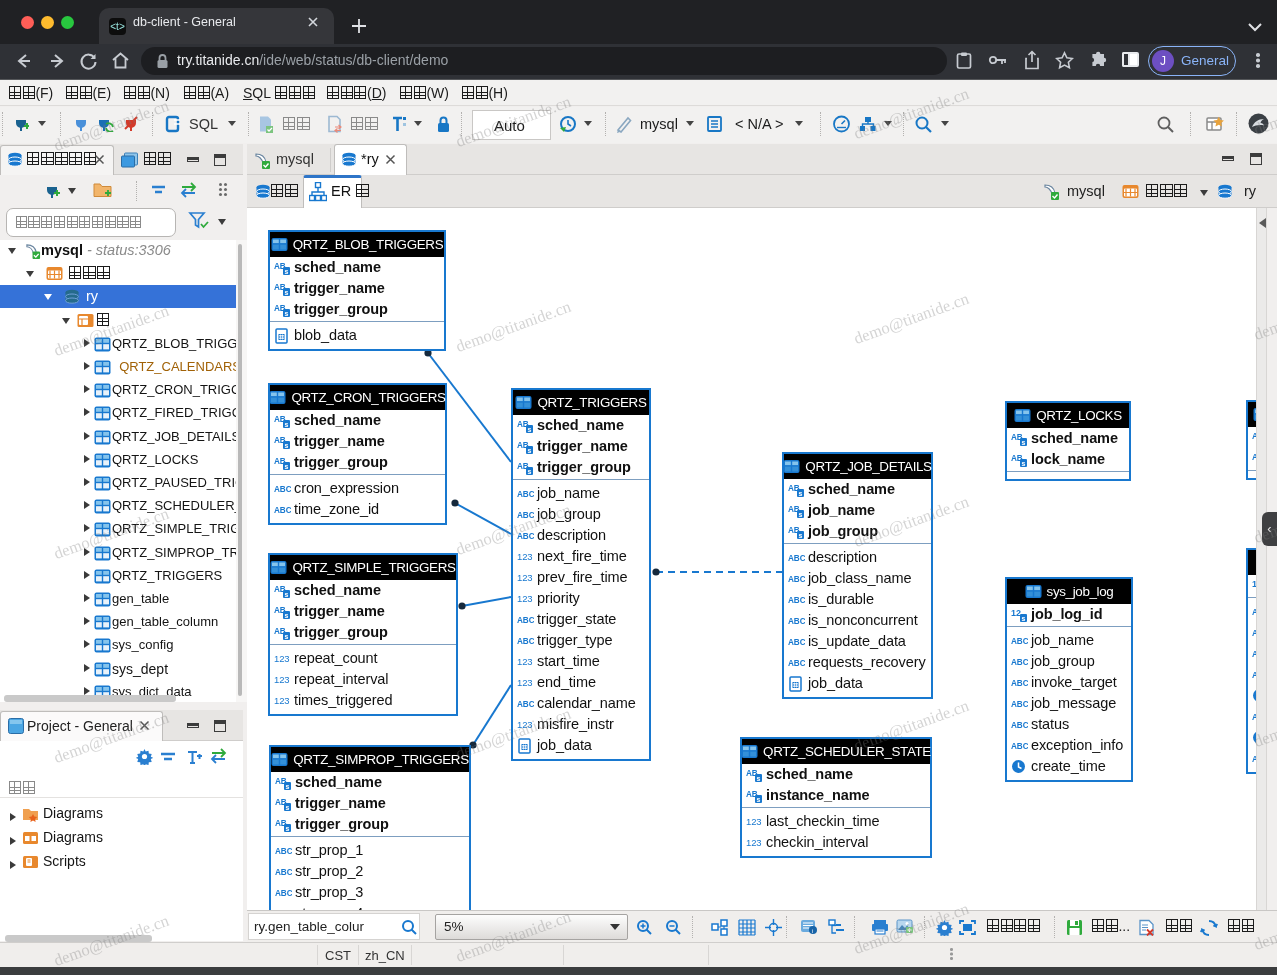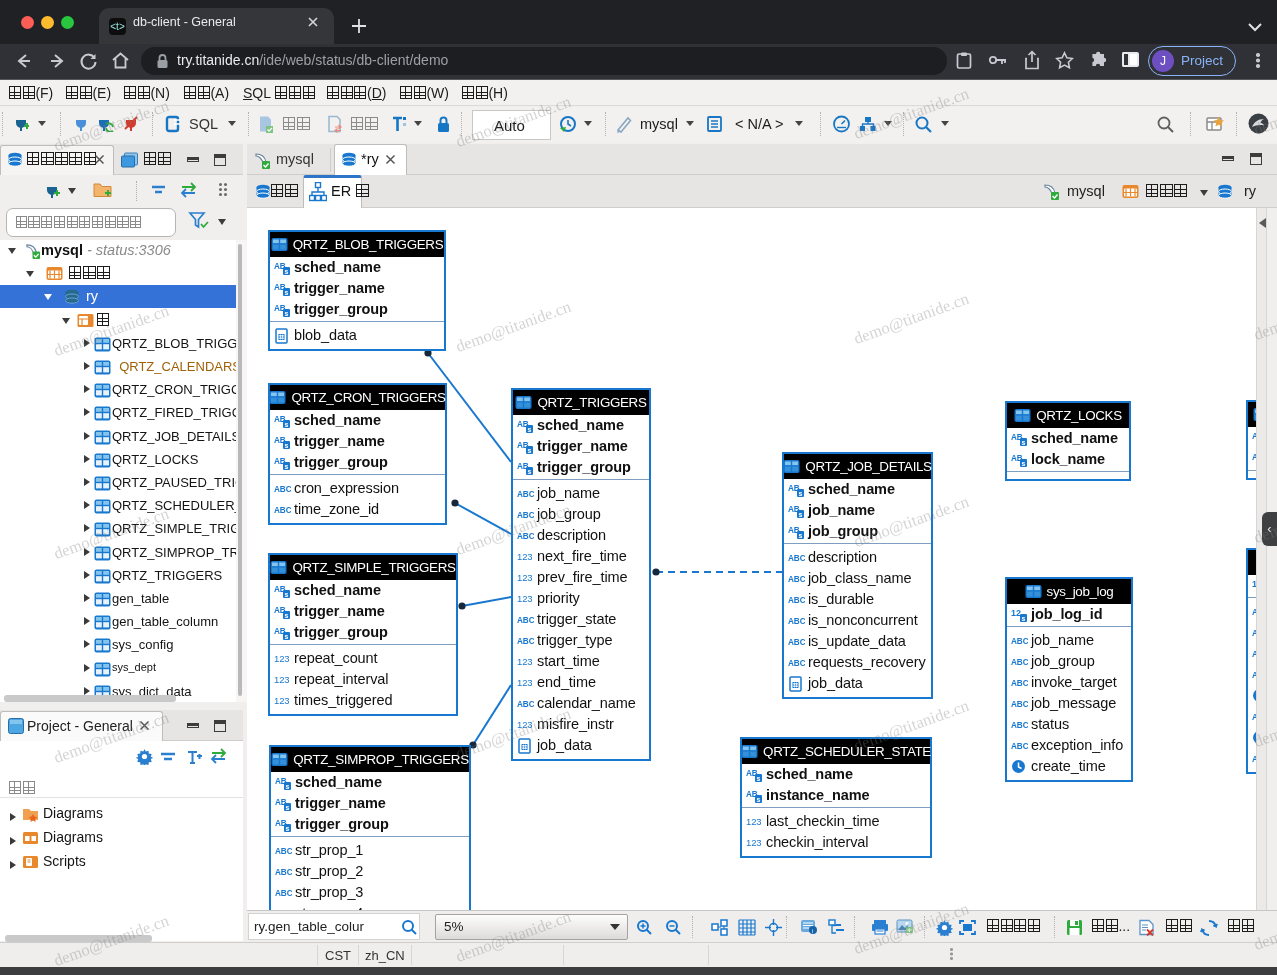--- a/index.html
+++ b/index.html
@@ -82,21 +82,21 @@
   <svg class="abs" style="left:1055px;top:7px;" width="19" height="19" viewBox="0 0 19 19">
       <path d="M9.5 1.8 L11.9 6.8 L17.3 7.5 L13.4 11.3 L14.4 16.7 L9.5 14.1 L4.6 16.7 L5.6 11.3 L1.7 7.5 L7.1 6.8 Z" stroke="#c7cbd1" stroke-width="1.6" fill="none"></path>
     </svg>
   <svg class="abs" style="left:1089px;top:7px;" width="19" height="19" viewBox="0 0 19 19">
       <path d="M7 3 a2.2 2.2 0 0 1 4.4 0 h3.6 v3.8 a2.2 2.2 0 0 1 0 4.4 v3.8 h-3.8 a2.2 2.2 0 0 0 -4.4 0 H3.4 v-3.9 a2.2 2.2 0 0 0 0 -4.3 V3 Z" fill="#c7cbd1"></path>
     </svg>
   <div class="abs" style="left:1122px;top:8px;width:17px;height:15px;border:2px solid #e8eaed;background:#fff;border-radius:2px;"></div>
   <div class="abs" style="left:1122px;top:8px;width:8px;height:15px;background:#2f3136;border:2px solid #e8eaed;border-radius:2px 0 0 2px;"></div>
   <div class="abs" style="left:1148px;top:2px;width:88px;height:30px;border:1.5px solid #8ab4f8;border-radius:15px;"></div>
   <div class="abs" style="left:1152px;top:6px;width:22px;height:22px;border-radius:50%;background:#6d4fc2;color:#fff;font-size:12px;text-align:center;line-height:22px;">J</div>
-  <div class="abs" style="left:1181px;top:9px;color:#8ab4f8;font-size:13.5px;">Project</div>
+  <div class="abs" style="left:1181px;top:9px;color:#8ab4f8;font-size:13.5px;">General</div>
   <div class="abs" style="left:1256px;top:9px;width:3.5px;height:3.5px;border-radius:50%;background:#c7cbd1;box-shadow:0 5.5px 0 #c7cbd1,0 11px 0 #c7cbd1;"></div>
 </div>
 <div class="abs" style="left:0;top:79px;width:1277px;height:1px;background:#55575a;"></div>
 
 <div class="abs" id="ide" style="left:0;top:80px;width:1277px;height:895px;background:#f1efee;">
   <div class="abs" id="menubar" style="left:0;top:0;width:1277px;height:26px;background:#f2f1f0;border-bottom:1px solid #dddbd9;font-size:14px;color:#1c1c1c;">
       <div class="abs" style="left:8px;top:5px;"><span class="cj"></span><span class="cj"></span>(F)</div>
       <div class="abs" style="left:65px;top:5px;"><span class="cj"></span><span class="cj"></span>(E)</div>
       <div class="abs" style="left:123px;top:5px;"><span class="cj"></span><span class="cj"></span>(N)</div>
       <div class="abs" style="left:183px;top:5px;"><span class="cj"></span><span class="cj"></span>(A)</div>
@@ -422,21 +422,21 @@
       </svg>
       <div class="abs" style="left:112px;top:493.4px;width:129px;overflow:hidden;font-size:13px;color:#141414;white-space:nowrap;">sys_config</div>
       <div class="abs" style="left:84px;top:519.5999999999999px;width:0;height:0;border-top:4.5px solid transparent;border-bottom:4.5px solid transparent;border-left:6px solid #3a3a3a;"></div>
       <svg class="abs" style="left:94px;top:517.5999999999999px;" width="17" height="15" viewBox="0 0 17 15">
         <rect x="0.5" y="0.5" width="16" height="14" rx="2" fill="#1878cf"></rect>
         <rect x="2" y="2" width="5.8" height="3.8" fill="#85c4ec"></rect>
         <rect x="9.2" y="2" width="5.8" height="3.8" fill="#85c4ec"></rect>
         <rect x="2" y="7.2" width="5.8" height="5.2" fill="#e8f2fa"></rect>
         <rect x="9.2" y="7.2" width="5.8" height="5.2" fill="#e8f2fa"></rect>
       </svg>
-      <div class="abs" style="left:112px;top:516.5999999999999px;width:129px;overflow:hidden;font-size:11px;color:#141414;white-space:nowrap;">sys_dept</div>
+      <div class="abs" style="left:112px;top:516.5999999999999px;width:129px;overflow:hidden;font-size:14px;color:#141414;white-space:nowrap;">sys_dept</div>
       <div class="abs" style="left:84px;top:542.8px;width:0;height:0;border-top:4.5px solid transparent;border-bottom:4.5px solid transparent;border-left:6px solid #3a3a3a;"></div>
       <svg class="abs" style="left:94px;top:540.8px;" width="17" height="15" viewBox="0 0 17 15">
         <rect x="0.5" y="0.5" width="16" height="14" rx="2" fill="#1878cf"></rect>
         <rect x="2" y="2" width="5.8" height="3.8" fill="#85c4ec"></rect>
         <rect x="9.2" y="2" width="5.8" height="3.8" fill="#85c4ec"></rect>
         <rect x="2" y="7.2" width="5.8" height="5.2" fill="#e8f2fa"></rect>
         <rect x="9.2" y="7.2" width="5.8" height="5.2" fill="#e8f2fa"></rect>
       </svg>
       <div class="abs" style="left:112px;top:539.8px;width:129px;overflow:hidden;font-size:13px;color:#141414;white-space:nowrap;">sys_dict_data</div>
       <div class="abs" style="left:236px;top:96px;width:11px;height:462px;background:#f7f6f5;"></div>

